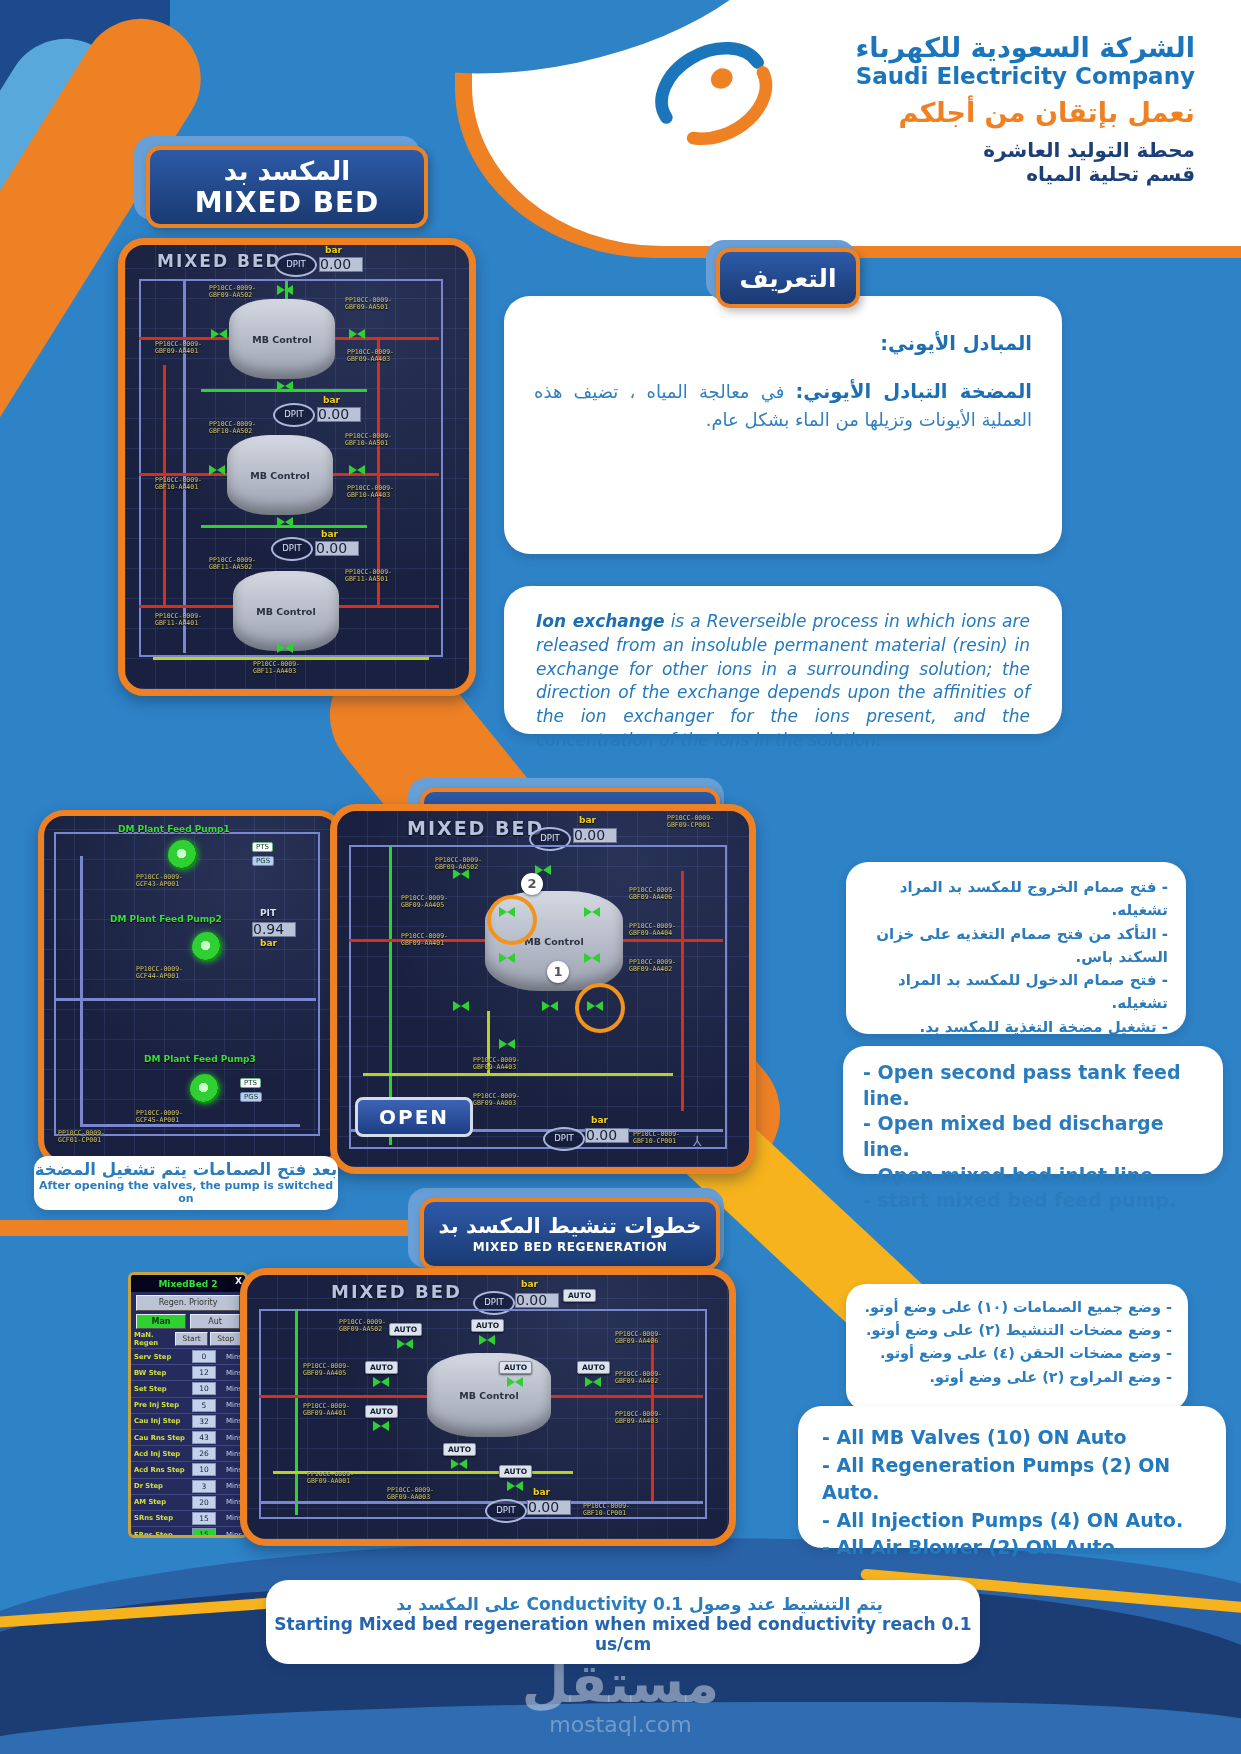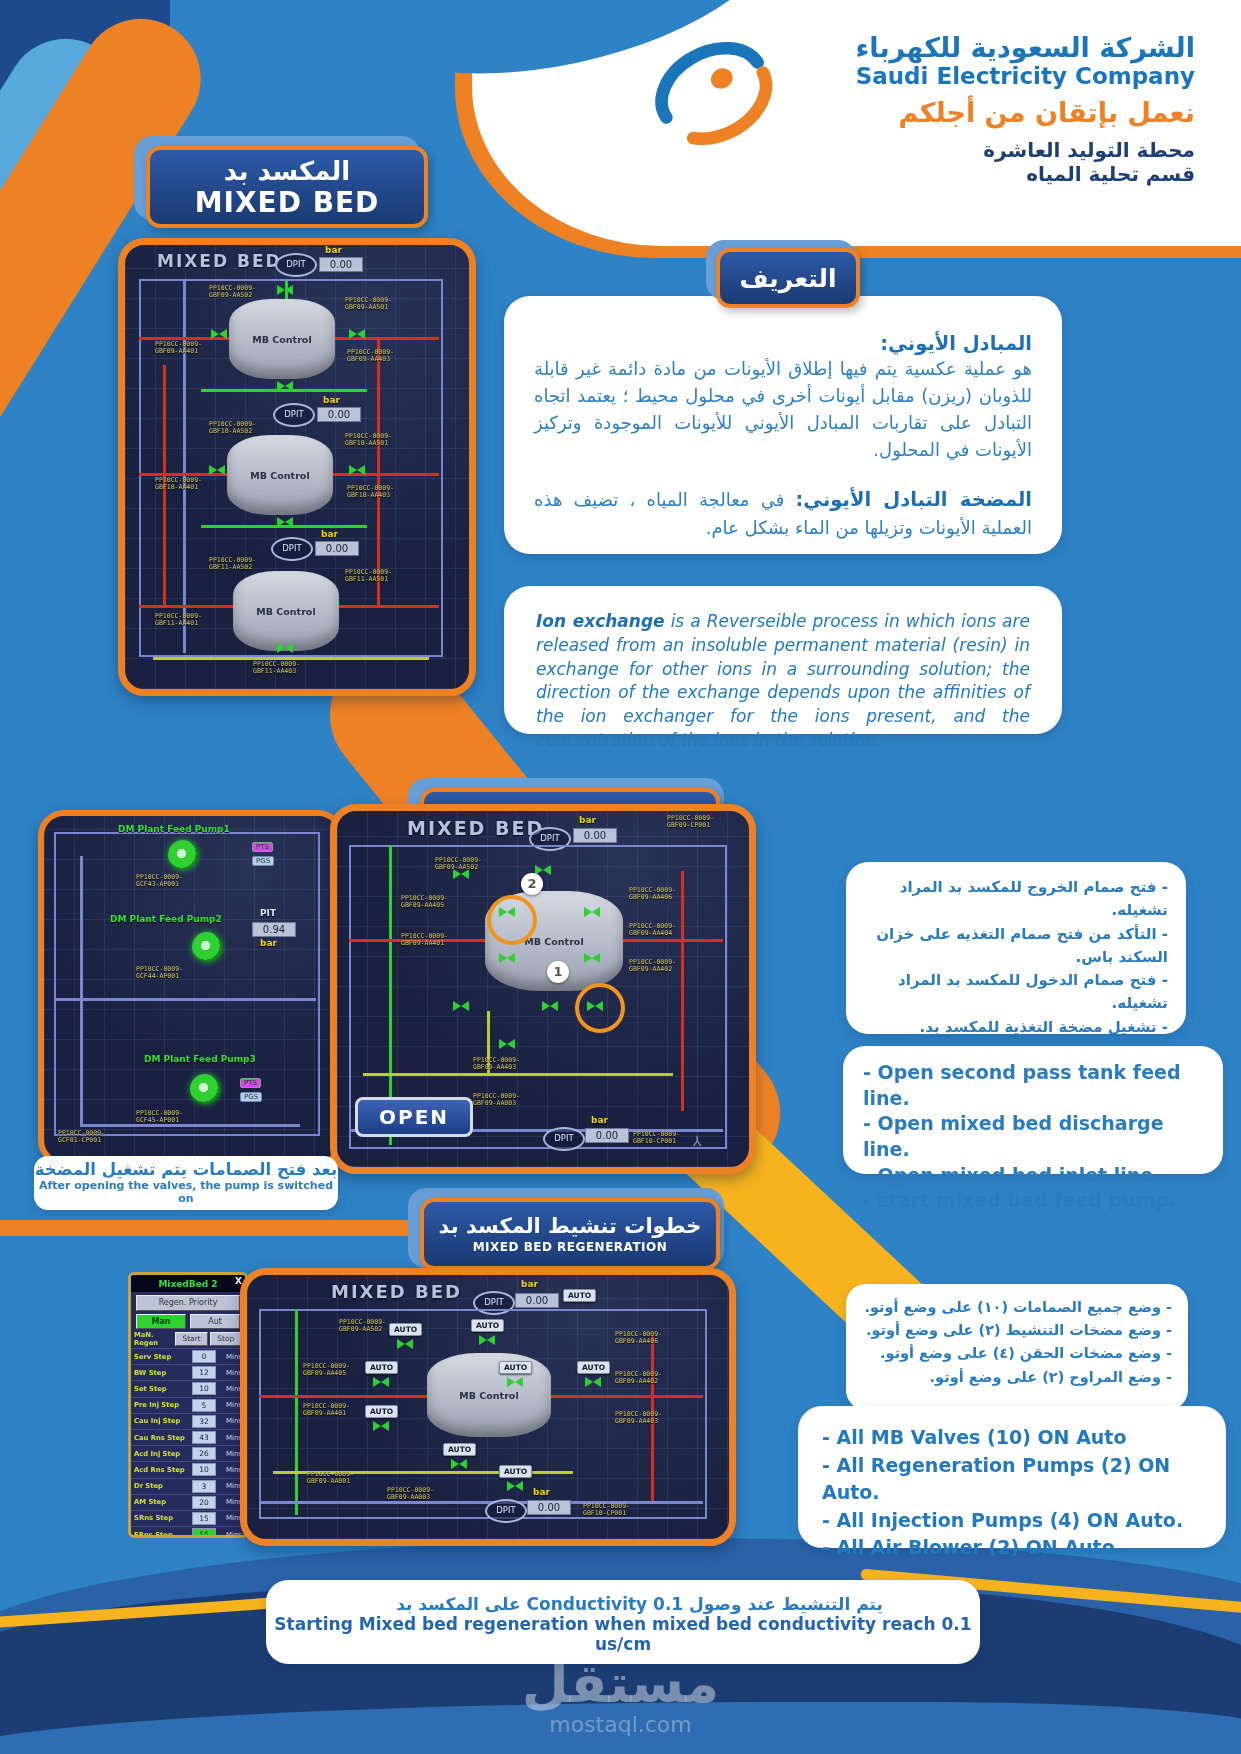--- a/index.html
+++ b/index.html
@@ -85,34 +85,34 @@
   .prect{position:absolute;border:2px solid #7b86d0;}
   .hline{position:absolute;height:3px;}
   .vline{position:absolute;width:3px;}
   .red{background:#d43020;} .green{background:#2fd032;} .lime{background:#b9d126;} .peri{background:#7b86d0;}
   .sl{position:absolute;font-size:6.5px;line-height:1.15;color:#d9cd63;width:66px;
       font-family:"DejaVu Sans Mono",monospace;text-shadow:0 1px 1px #000;}
   .gauge{position:absolute;width:38px;height:20px;border:2px solid #aab6da;border-radius:50%;
          color:#d9e2fa;font-size:8.5px;text-align:center;line-height:18px;background:rgba(20,26,56,.6);}
   .bar{position:absolute;color:#f2d21e;font-size:9px;font-weight:bold;text-shadow:0 1px 1px #000;}
   .vbox{position:absolute;width:42px;height:13px;background:#b9c2d6;border:1px solid #6f7a99;
-        color:#1a2135;font-size:10px;text-align:center;line-height:13px;}
+        color:#1a2135;font-size:14px;text-align:left;line-height:13px;}
   .vessel{position:absolute;background:linear-gradient(180deg,#d4d9e2,#9aa1b0);
           border-radius:40%/30%;display:flex;align-items:center;justify-content:center;
           color:#2a3242;font-size:9.5px;font-weight:bold;box-shadow:inset 0 -8px 12px rgba(0,0,0,.28);}
   .valve{position:absolute;width:16px;height:10px;}
   .valve:before{content:"";position:absolute;left:0;top:0;border-left:8px solid #2fd032;border-top:5px solid transparent;border-bottom:5px solid transparent;}
   .valve:after{content:"";position:absolute;right:0;top:0;border-right:8px solid #2fd032;border-top:5px solid transparent;border-bottom:5px solid transparent;}
   .auto{position:absolute;background:#dde3ee;border:1px solid #85909f;color:#101b28;font-size:7.5px;
         font-weight:bold;padding:1px 4px;border-radius:2px;box-shadow:0 1px 2px rgba(0,0,0,.6);}
   .pump{position:absolute;width:30px;height:30px;border-radius:50%;
         background:radial-gradient(circle at 45% 45%, #c9ffca 0 20%, #2fd032 21% 60%, #128a18 61% 100%);
         box-shadow:0 0 6px rgba(47,208,50,.8);}
   .plabel{position:absolute;color:#35e03a;font-size:9px;font-weight:bold;text-shadow:0 1px 1px #000;}
-  .badge{position:absolute;background:#d946ef;border:1px solid #6fae7f;color:#143a22;font-size:7px;padding:0 3px;border-radius:2px;}
+  .badge{position:absolute;background:#ffffff;border:1px solid #6fae7f;color:#143a22;font-size:7px;padding:0 3px;border-radius:2px;}
   .ring{position:absolute;border:4px solid #f0941f;border-radius:50%;width:42px;height:42px;z-index:3;}
   .numc{position:absolute;width:22px;height:22px;background:#fff;border-radius:50%;color:#555;
         font-weight:bold;font-size:13px;text-align:center;line-height:22px;box-shadow:0 1px 3px rgba(0,0,0,.5);z-index:4;}
   .open-box{position:absolute;background:linear-gradient(180deg,#3c63b5,#1c3e85);border:3px solid #d4dcea;
             border-radius:8px;color:#fff;font-weight:bold;font-size:20px;letter-spacing:2px;text-align:center;z-index:5;}
   .ysym{position:absolute;color:#8a94c8;font-size:14px;}
 
   .scada-top{left:118px;top:238px;width:344px;height:444px;}
   .scada-pumps{left:38px;top:810px;width:294px;height:344px;border-width:6px;}
   .scada-mid{left:330px;top:804px;width:412px;height:356px;}
@@ -228,21 +228,20 @@
     <div class="sl" style="left:84px;top:312px;">PP10CC-0009-GBF11-AA502</div>
     <div class="sl" style="left:220px;top:324px;">PP10CC-0009-GBF11-AA501</div>
     <div class="sl" style="left:30px;top:368px;">PP10CC-0009-GBF11-AA401</div>
     <div class="sl" style="left:128px;top:416px;">PP10CC-0009-GBF11-AA403</div>
   </div>
 
   <div class="hdr-shadow" style="left:706px;top:240px;width:150px;height:60px;z-index:6;"></div>
   <div class="hdr def-tab" style="z-index:7;">التعريف</div>
   <div class="box def-box">
     <div class="def-title">المبادل الأيوني:</div>
-    <div class="def-text">هو عملية عكسية يتم فيها إطلاق الأيونات من مادة دائمة غير قابلة للذوبان (ريزن) مقابل أيونات أخرى في محلول محيط ؛ يعتمد اتجاه التبادل على تقاربات المبادل الأيوني للأيونات الموجودة وتركيز الأيونات في المحلول.</div>
     <div class="def-text" style="margin-top:22px;">
       <b class="def-title">المضخة التبادل الأيوني:</b>
       <span>في معالجة المياه ، تضيف هذه العملية الأيونات وتزيلها من الماء بشكل عام.</span>
     </div>
   </div>
   <div class="box ion-box">
     <p><b>Ion exchange</b> <span>is a Reverseible process in which ions are released from an insoluble permanent material (resin) in exchange for other ions in a surrounding solution; the direction of the exchange depends upon the affinities of the ion exchanger for the ions present, and the concentration of the ions in the solution.</span></p>
   </div>
 
   <div class="hdr-shadow" style="left:408px;top:778px;width:316px;height:78px;"></div>

